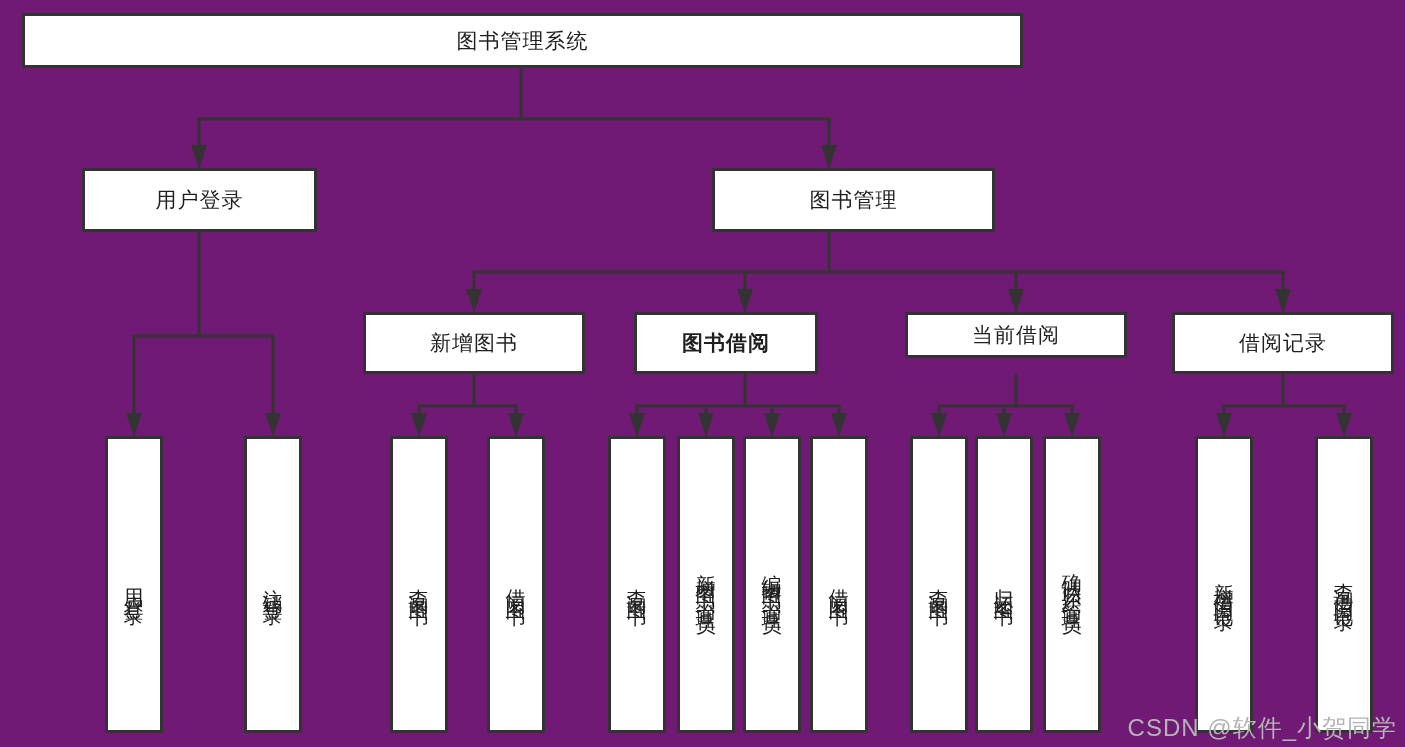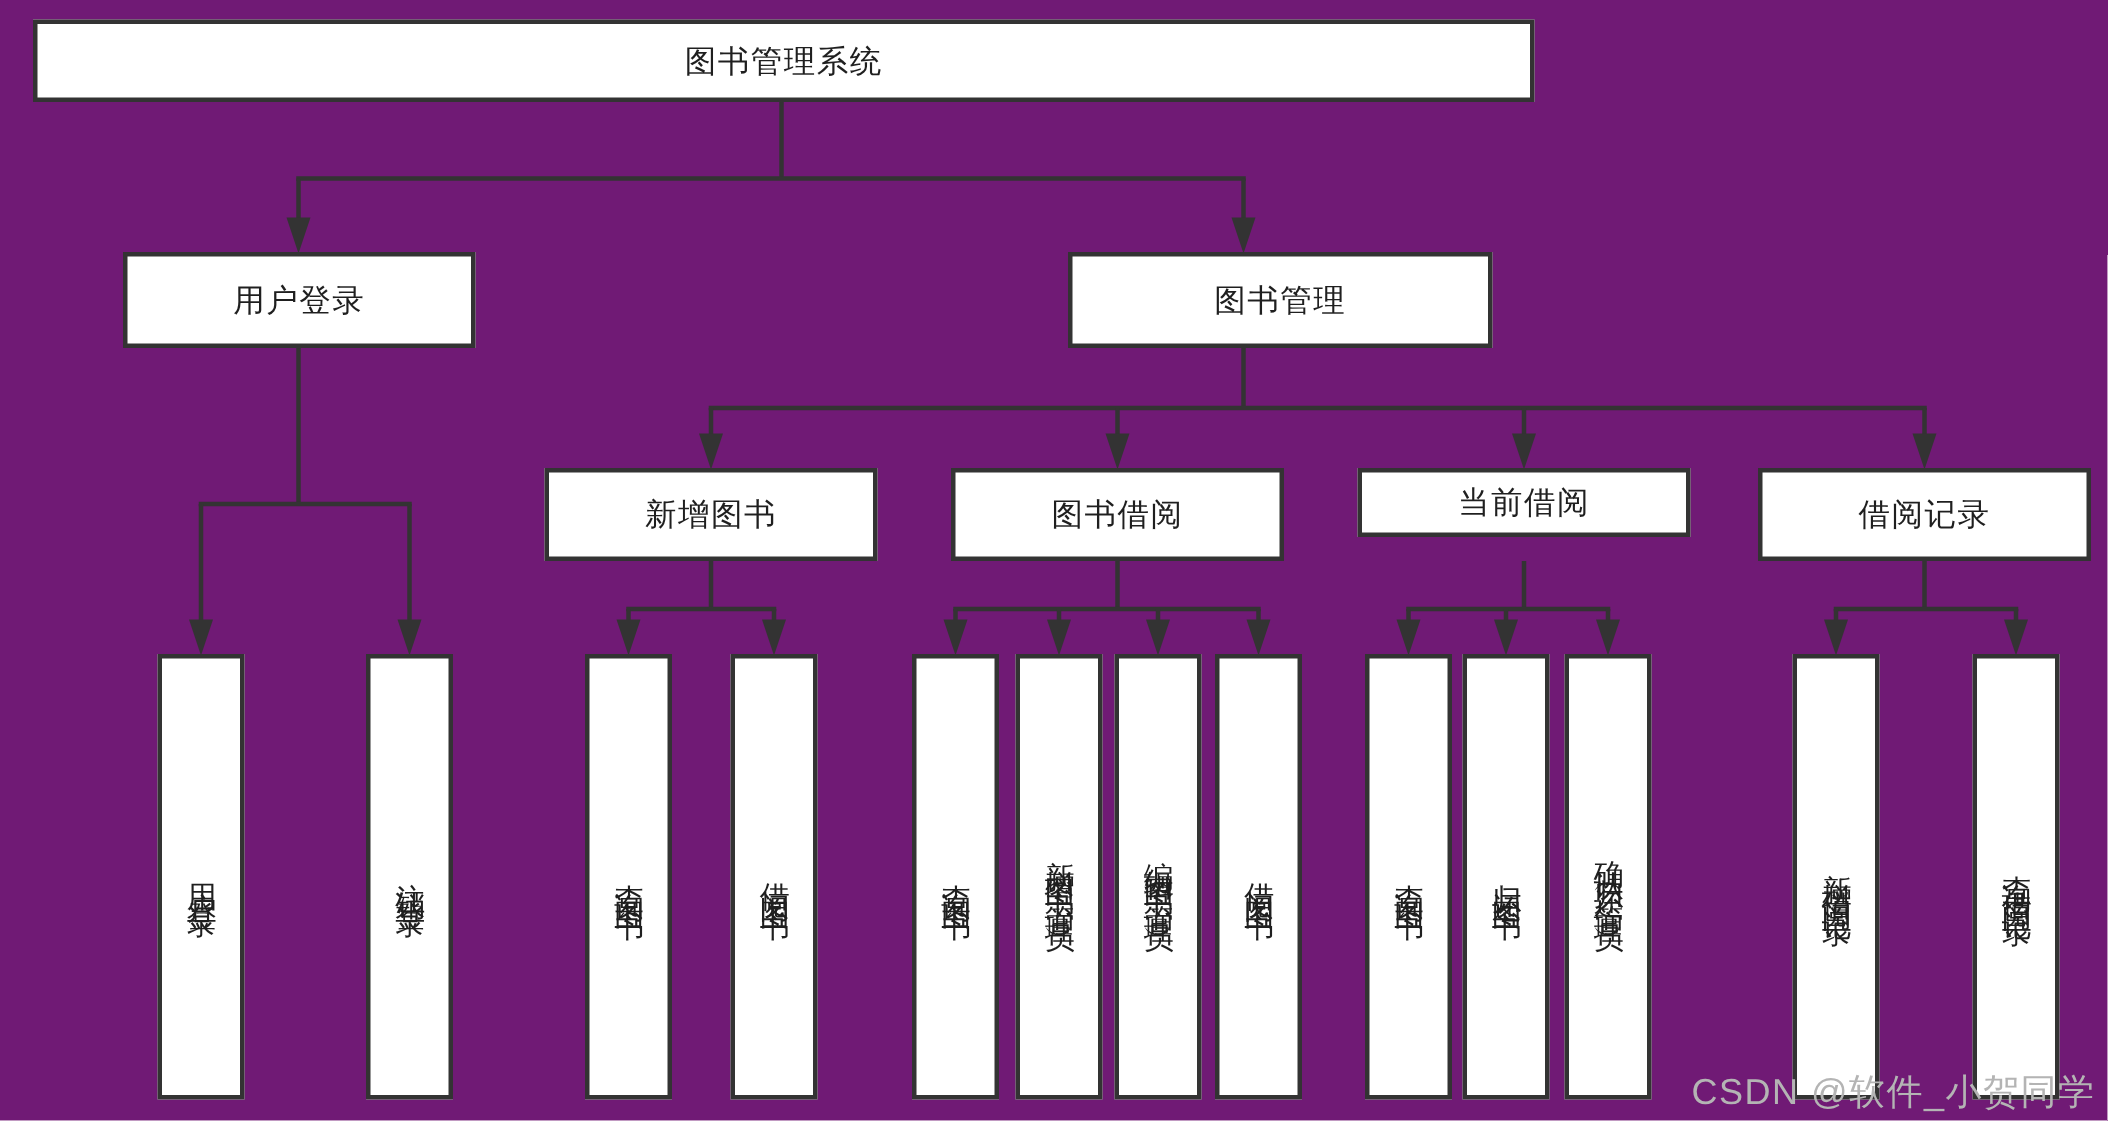--- a/index.html
+++ b/index.html
@@ -34,21 +34,21 @@
     letter-spacing: 6px;
     line-height: 1;
   }
   
   .n-root  { left: 22px;  top: 13px;  width: 1001px; height: 55px; }
   
   .n-l2-0  { left: 82px;  top: 168px; width: 235px; height: 64px; }
   .n-l2-1  { left: 712px; top: 168px; width: 283px; height: 64px; }
   
   .n-l3-0  { left: 363px;  top: 312px; width: 222px; height: 62px; }
-  .n-l3-1  { left: 634px;  top: 312px; width: 222px; height: 62px; }
+  .n-l3-1  { left: 634px;  top: 312px; width: 184px; height: 62px; font-weight: bold; }
   .n-l3-2  { left: 905px;  top: 312px; width: 222px; height: 46px; }
   .n-l3-3  { left: 1172px; top: 312px; width: 222px; height: 62px; }
   
   .leaf { top: 436px; width: 58px; height: 297px; }
   .lf-0  { left: 105px; }
   .lf-1  { left: 244px; }
   .lf-2  { left: 390px; }
   .lf-3  { left: 487px; }
   .lf-4  { left: 608px; }
   .lf-5  { left: 677px; }

